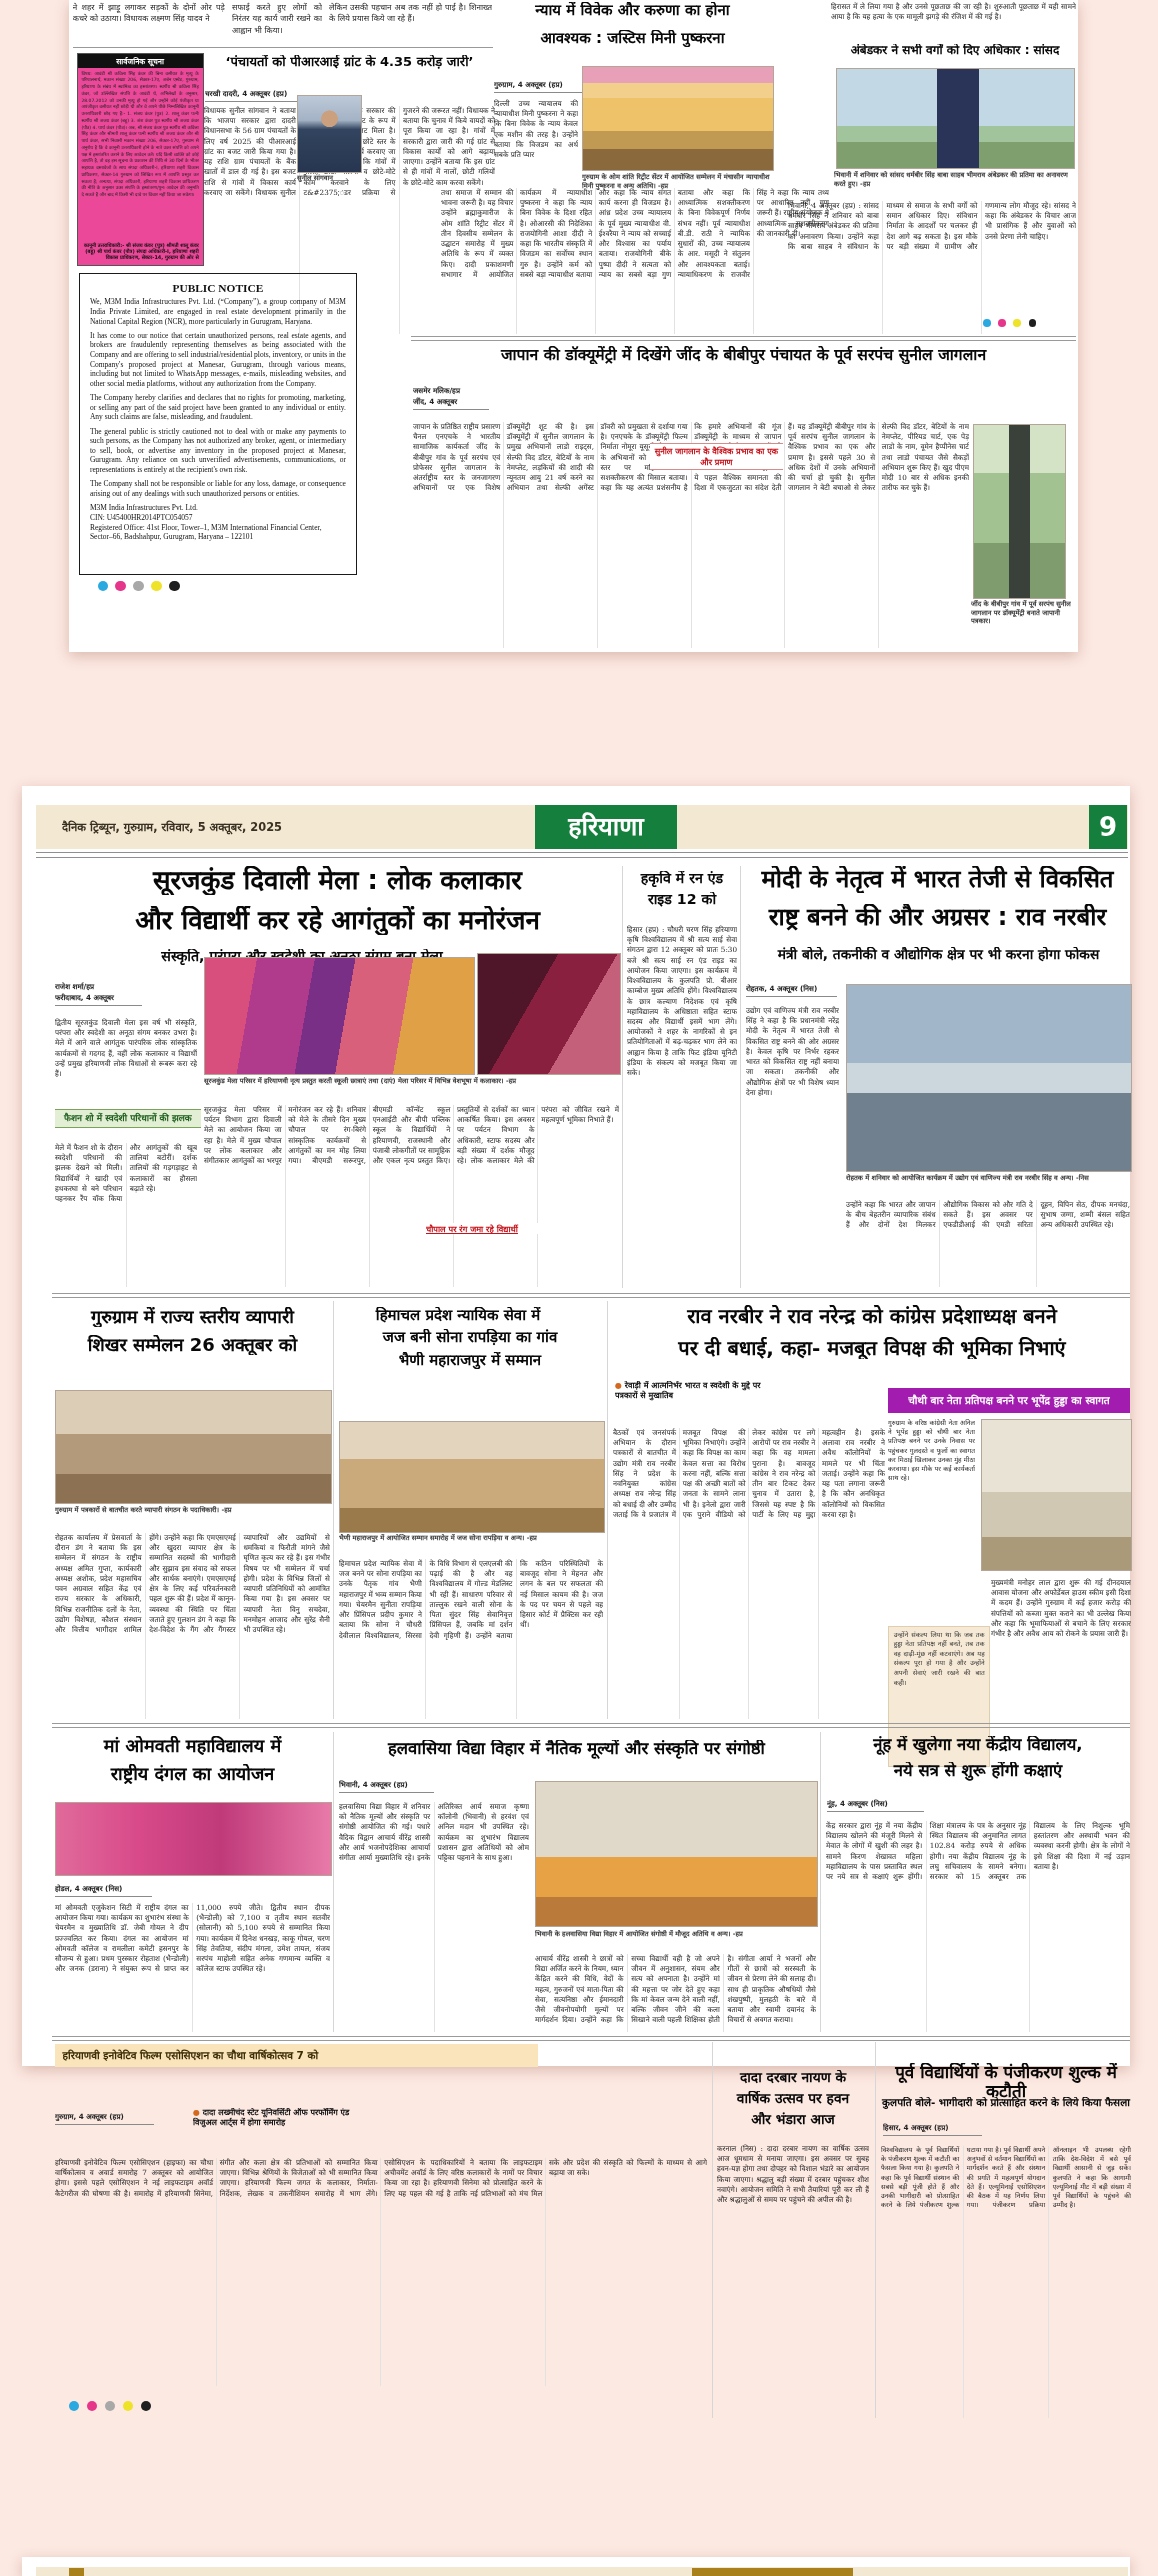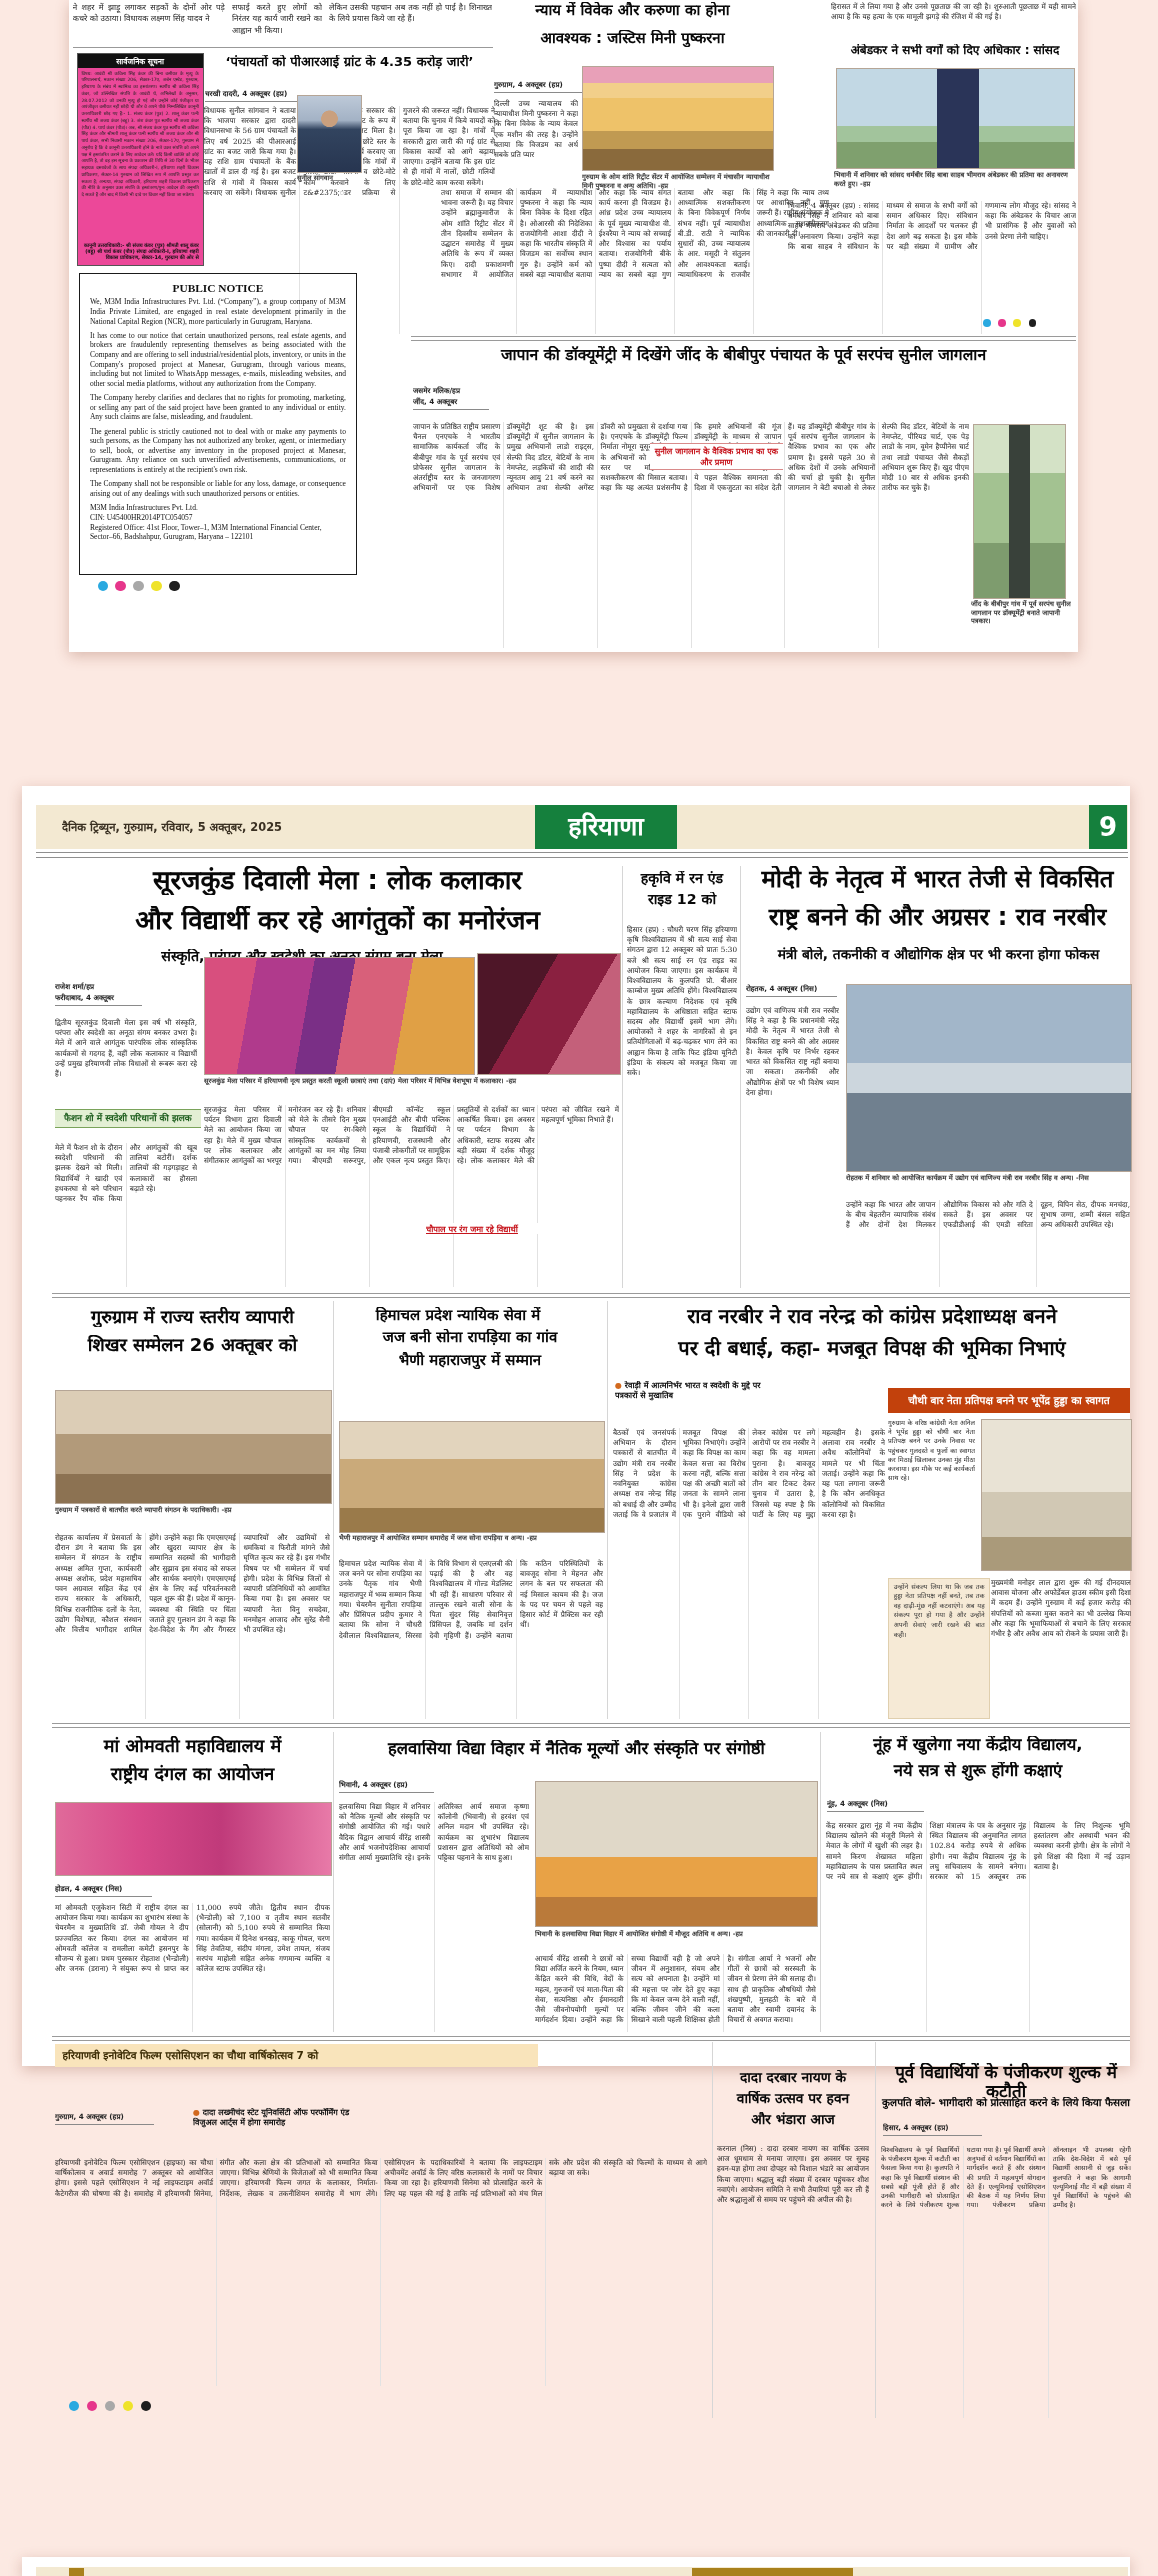--- a/index.html
+++ b/index.html
@@ -23,21 +23,21 @@
   
   .legalbox{border:0.9px solid #555;background:#ec4899}
   .legaltitle{background:#111;color:#fff;font-weight:bold;font-size:7.6px;text-align:center;padding:1.9px 0}
   .legalbody{font-size:4.5px;line-height:1.5;text-align:justify;color:#222;padding:2.8px 3.8px}
   .legalfoot{font-weight:bold;font-size:5px;text-align:right;color:#111;padding:0 3.8px 2.8px}
   .pnbox{border:1.9px solid #1a1a1a;padding:7.6px 10.4px;font-family:"Liberation Serif",serif}
   .pntitle{font-weight:bold;font-size:11.4px;text-align:center;margin-bottom:3.8px;color:#111}
   .pn p{font-size:7.5px;line-height:1.28;text-align:justify;margin:0 0 4.7px;color:#111}
   .pn .sig{margin:0;font-size:7.5px;line-height:1.3}
   
-  .redbar{background:#c2410c;color:#fff;font-weight:bold;text-align:center;font-size:10.4px;line-height:25px}
+  .redbar{background:#a21caf;color:#fff;font-weight:bold;text-align:center;font-size:10.4px;line-height:25px}
   .redsub{color:#c6131b;font-weight:bold;text-align:center;font-size:8.2px;line-height:1.3;background:#fff;border-top:0.9px solid #d98a8a;border-bottom:0.9px solid #d98a8a;padding:1.9px 0.9px}
   .redline{color:#c6131b;font-weight:bold;font-size:8.2px;text-decoration:underline}
   .greensub{background:#e3efd4;color:#1d5e1d;font-weight:bold;text-align:center;font-size:9px;line-height:1.25;border-top:0.9px solid #7aa35a;border-bottom:0.9px solid #7aa35a;padding:2.8px 1.9px}
   .beigebox{background:#f6ead6;border:0.9px solid #e0cfae;font-family:"DejaVu Serif",serif;font-size:6.6px;line-height:1.45;text-align:justify;color:#333;padding:3.8px 4.7px}
   .eyebrow{background:#f9e4bb;color:#3c2c05;font-weight:bold;font-size:10.4px;line-height:23px;padding-left:7.6px}
   .bullethl{font-weight:bold;font-size:8px;line-height:1.3;color:#111}
   .bullethl .dot{color:#d2691e}
   
   .hband{background:#f3e9d2}
   .brandbox{background:#15803d;color:#fff;font-weight:bold;text-align:center}
@@ -193,21 +193,21 @@
     <div class="vrule" style="left:585px;top:515px;height:418px"></div>
 
     <div class="abs hl" style="left:591px;top:519px;width:518px;font-size:20px">राव नरबीर ने राव नरेन्द्र को कांग्रेस प्रदेशाध्यक्ष बनने</div>
     <div class="abs hl" style="left:591px;top:551px;width:518px;font-size:20px">पर दी बधाई, कहा- मजबूत विपक्ष की भूमिका निभाएं</div>
     <div class="abs bullethl" style="left:593px;top:595px;width:150px;height:42px"><span class="dot">●</span> <span>रेवाड़ी में आत्मनिर्भर भारत व स्वदेशी के मुद्दे पर पत्रकारों से मुखातिब</span></div>
     <div class="abs news cols4" style="left:591px;top:642px;width:272px;height:291px">बैठकों एवं जनसंपर्क अभियान के दौरान पत्रकारों से बातचीत में उद्योग मंत्री राव नरबीर सिंह ने प्रदेश के नवनियुक्त कांग्रेस अध्यक्ष राव नरेन्द्र सिंह को बधाई दी और उम्मीद जताई कि वे प्रजातंत्र में मजबूत विपक्ष की भूमिका निभाएंगे। उन्होंने कहा कि विपक्ष का काम केवल सत्ता का विरोध करना नहीं, बल्कि सत्ता पक्ष की अच्छी बातों को जनता के सामने लाना भी है। इनेलो द्वारा जारी एक पुराने वीडियो को लेकर कांग्रेस पर लगे आरोपों पर राव नरबीर ने कहा कि वह मामला पुराना है। बावजूद कांग्रेस ने राव नरेन्द्र को तीन बार टिकट देकर चुनाव में उतारा है, जिससे यह स्पष्ट है कि पार्टी के लिए यह मुद्दा महत्वहीन है। इसके अलावा राव नरबीर ने अवैध कॉलोनियों के मामले पर भी चिंता जताई। उन्होंने कहा कि यह पता लगाना जरूरी है कि कौन अनधिकृत कॉलोनियों को विकसित करवा रहा है।</div>
 
     <div class="abs redbar" style="left:866px;top:602px;width:242px;height:25px">चौथी बार नेता प्रतिपक्ष बनने पर भूपेंद्र हुड्डा का स्वागत</div>
     <div class="abs news-s" style="left:866px;top:633px;width:87px;height:152px">गुरुग्राम के वरिष्ठ कांग्रेसी नेता अनिल ने भूपेंद्र हुड्डा को चौथी बार नेता प्रतिपक्ष बनने पर उनके निवास पर पहुंचकर गुलदस्ते व फूलों का स्वागत कर मिठाई खिलाकर उनका मुंह मीठा करवाया। इस मौके पर कई कार्यकर्ता साथ रहे।</div>
     <div class="ph ph-hooda" style="left:959px;top:633px;width:149px;height:150px"></div>
-    <div class="abs beigebox" style="left:866px;top:792px;width:91px;height:131px">उन्होंने संकल्प लिया था कि जब तक हुड्डा नेता प्रतिपक्ष नहीं बनते, तब तक वह दाढ़ी-मूंछ नहीं कटवाएंगे। अब यह संकल्प पूरा हो गया है और उन्होंने अपनी सेवाएं जारी रखने की बात कही।</div>
+    <div class="abs beigebox" style="left:866px;top:840px;width:91px;height:131px">उन्होंने संकल्प लिया था कि जब तक हुड्डा नेता प्रतिपक्ष नहीं बनते, तब तक वह दाढ़ी-मूंछ नहीं कटवाएंगे। अब यह संकल्प पूरा हो गया है और उन्होंने अपनी सेवाएं जारी रखने की बात कही।</div>
     <div class="abs news" style="left:969px;top:792px;width:140px;height:141px">मुख्यमंत्री मनोहर लाल द्वारा शुरू की गई दीनदयाल आवास योजना और अफोर्डेबल हाउस स्कीम इसी दिशा में कदम हैं। उन्होंने गुरुग्राम में कई हजार करोड़ की संपत्तियों को कब्जा मुक्त कराने का भी उल्लेख किया और कहा कि भूमाफियाओं से बचाने के लिए सरकार गंभीर है और अवैध आय को रोकने के प्रयास जारी हैं।</div>
 
     <div class="abs hdiv" style="left:30px;top:937px;width:1078px"></div>
 
     <div class="abs hl" style="left:33px;top:950px;width:275px;font-size:18px">मां ओमवती महाविद्यालय में</div>
     <div class="abs hl" style="left:33px;top:978px;width:275px;font-size:18px">राष्ट्रीय दंगल का आयोजन</div>
     <div class="ph ph-omvati" style="left:33px;top:1016px;width:275px;height:72px"></div>
     <div class="abs by byrule" style="left:33px;top:1098px;width:97px">होडल, 4 अक्तूबर (निस)</div>
     <div class="abs news cols2" style="left:33px;top:1117px;width:275px;height:129px">मां ओमवती एजुकेशन सिटी में राष्ट्रीय दंगल का आयोजन किया गया। कार्यक्रम का शुभारंभ संस्था के चेयरमैन व मुख्यातिथि डॉ. जेबी गोयल ने दीप प्रज्ज्वलित कर किया। दंगल का आयोजन मां ओमवती कॉलेज व रामलीला कमेटी हसनपुर के सौजन्य से हुआ। प्रथम पुरस्कार रोहताश (भैन्डोली) और जनक (डराना) ने संयुक्त रूप से प्राप्त कर 11,000 रुपये जीते। द्वितीय स्थान दीपक (भैन्डोली) को 7,100 व तृतीय स्थान सतवीर (सोलानी) को 5,100 रुपये से सम्मानित किया गया। कार्यक्रम में दिनेश धनखड़, काकू गोयल, चरण सिंह तेवतिया, संदीप मंगला, उमेश तायल, संजय सरपंच माहोली सहित अनेक गणमान्य व्यक्ति व कॉलेज स्टाफ उपस्थित रहे।</div>
     <div class="vrule" style="left:311px;top:946px;height:300px"></div>

